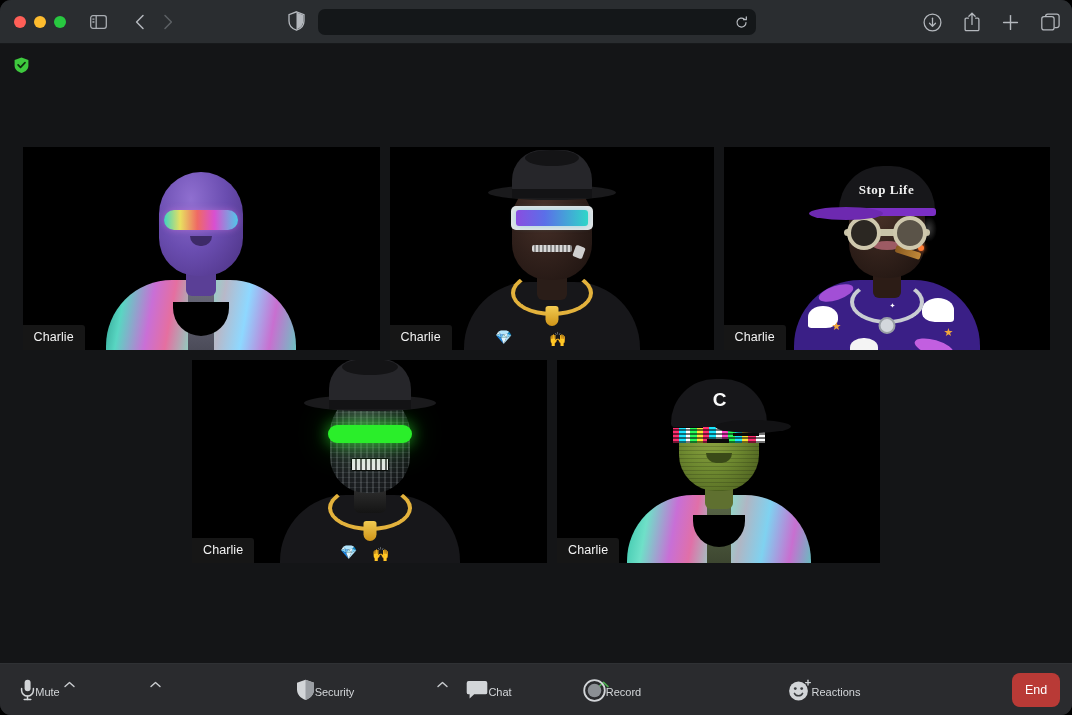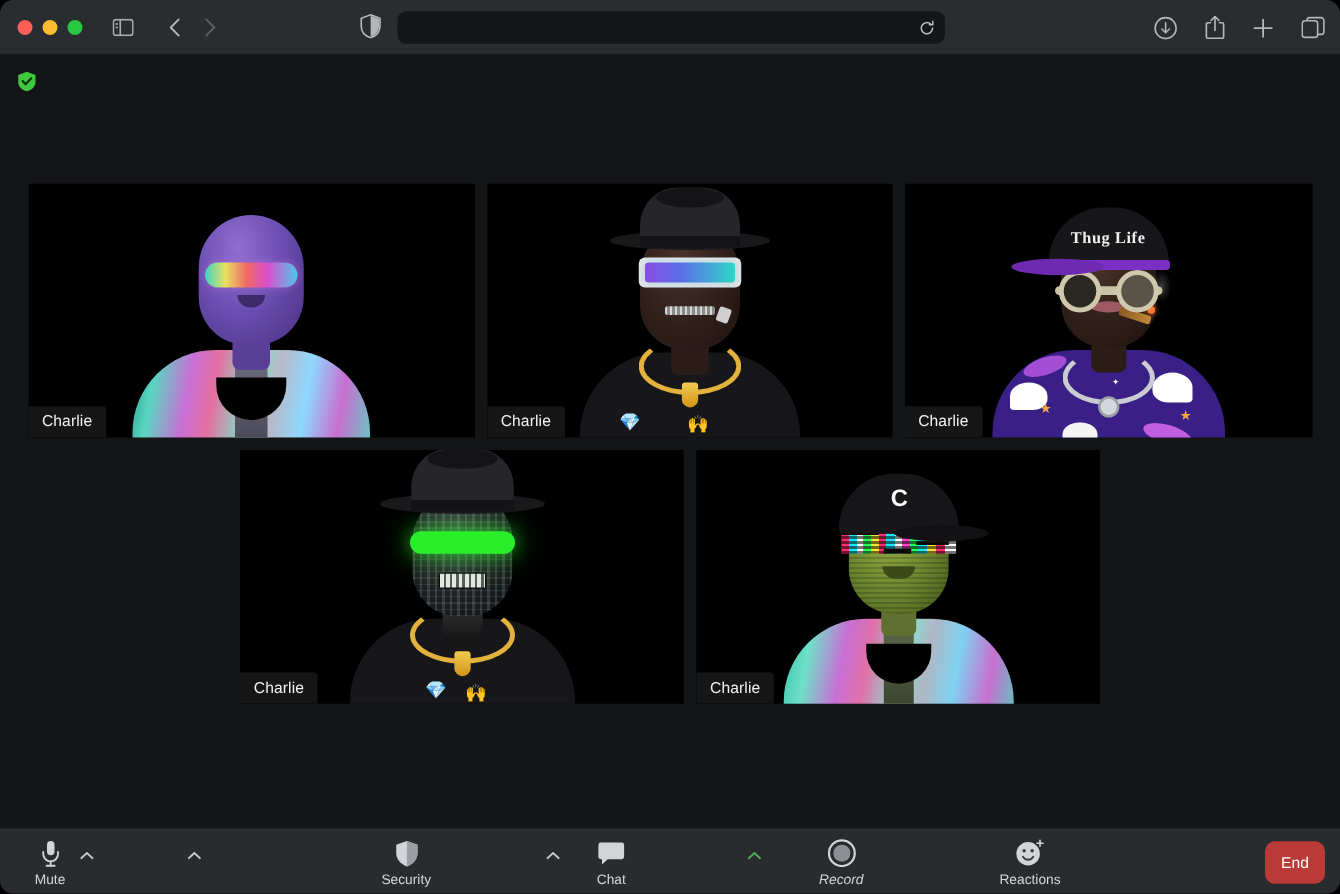--- a/index.html
+++ b/index.html
@@ -153,21 +153,21 @@
 
   
   .meeting-bar {
     position:absolute; left:0; bottom:0;
     width:1072px; height:52px;
     background:#2a2b2e;
     border-top:1px solid #2f3134;
   }
   .ctl {
     position:absolute; top:0; height:52px;
-    display:flex; flex-direction:column; align-items:center;
+    display:flex; flex-direction:row; align-items:center;
     justify-content:center;
     color:#c8cbce;
     cursor:default;
   }
   .ctl .ico { height:24px; display:flex; align-items:center; justify-content:center; }
   .ctl .lbl { font-size:11px; margin-top:3px; color:#d3d6d9; white-space:nowrap; }
   .ctl.active .lbl { color:#4caf50; }
   .caret {
     position:absolute; top:16px;
     color:#c8cbce; font-size:9px;
@@ -353,21 +353,21 @@
             <div style="position:absolute; left:50%; margin-left:31px; bottom:99px; width:6px; height:6px; background:#ff7b33; border-radius:50%; box-shadow:0 0 5px #ff7b33;"></div>
             <div style="position:absolute; left:50%; margin-left:34px; bottom:108px; width:16px; height:26px; background:radial-gradient(ellipse,rgba(190,190,190,.30),transparent 70%); border-radius:50%;"></div>
 
             <div style="position:absolute; left:50%; transform:translateX(-50%); bottom:114px; width:86px; height:7px; background:#c9c3a8; border-radius:4px;"></div>
             <div style="position:absolute; left:50%; margin-left:-40px; bottom:100px; width:34px; height:34px; border-radius:50%; background:#2b2722; border:4px solid #cfc8ad;"></div>
             <div style="position:absolute; left:50%; margin-left:6px; bottom:100px; width:34px; height:34px; border-radius:50%; background:#5a5348; border:4px solid #cfc8ad;"></div>
 
             <div style="position:absolute; left:50%; transform:translateX(-50%); bottom:136px; width:96px; height:48px; border-radius:44px 44px 4px 4px; background:#17171a;"></div>
             <div style="position:absolute; left:50%; transform:translateX(-50%); bottom:134px; width:98px; height:8px; background:#7b2fc4; border-radius:3px;"></div>
             <div style="position:absolute; left:50%; margin-left:-78px; bottom:130px; width:74px; height:13px; border-radius:50%; background:#6d29b0;"></div>
-            <div style="position:absolute; left:50%; transform:translateX(-50%); bottom:152px; font-family:'Liberation Serif', serif; font-weight:bold; font-size:13px; color:#efefef; white-space:nowrap; letter-spacing:.5px;">Thug Life</div>
+            <div style="position:absolute; left:50%; transform:translateX(-50%); bottom:152px; font-family:'Liberation Serif', serif; font-weight:bold; font-size:13px; color:#efefef; white-space:nowrap; letter-spacing:.5px;">Stop Life</div>
           </div>
           <div class="name-tag">Charlie</div>
         </div>
       </div>
 
       <div class="row row2">
 
         <div class="tile t4">
           <div class="avatar-wrap">
             <div class="torso" style="bottom:-36px; width:180px; height:104px; background:#17171a;"></div>
@@ -480,21 +480,21 @@
       </span>
       <span class="lbl">Chat</span>
     </div>
 
     <div class="caret green" style="left:598px;">
       <svg width="11" height="7" viewBox="0 0 11 7" fill="none" stroke="#4caf50" stroke-width="1.5" stroke-linecap="round" stroke-linejoin="round">
           <polyline points="1,5.6 5.5,1.4 10,5.6"></polyline>
         </svg>
     </div>
 
-    <div class="ctl" style="left:645px; width:56px;font-style:italic;">
+    <div class="ctl" style="left:584px; width:56px;">
       <span class="ico">
         <svg width="23" height="23" viewBox="0 0 23 23">
           <circle cx="11.5" cy="11.5" r="10.3" fill="none" stroke="#d2d5d8" stroke-width="1.8"></circle>
           <circle cx="11.5" cy="11.5" r="6.8" fill="#8b8f94"></circle>
         </svg>
       </span>
       <span class="lbl">Record</span>
     </div>
 
 

